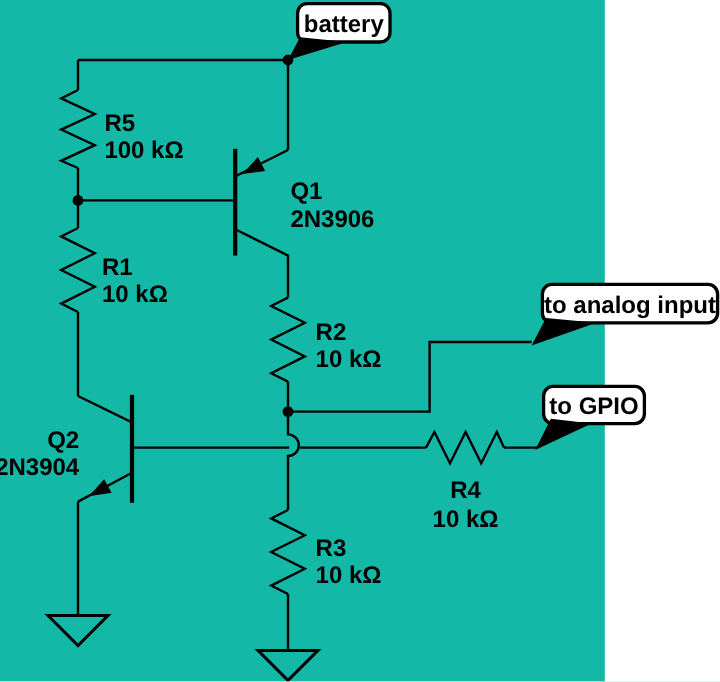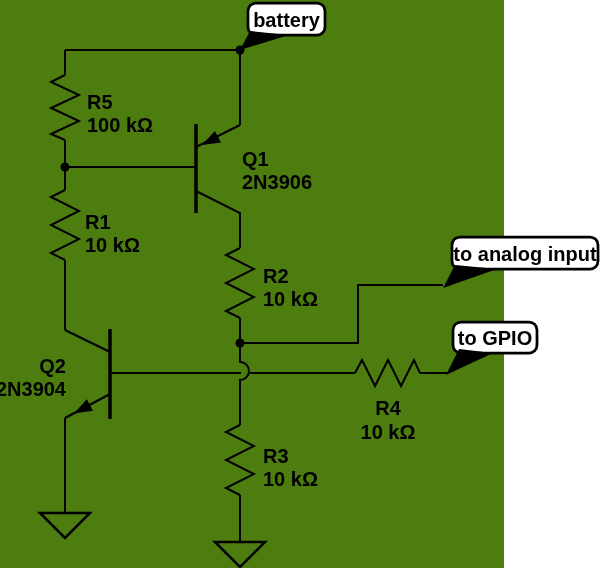--- a/index.html
+++ b/index.html
@@ -7,21 +7,21 @@
     padding: 0;
     background: #ffffff;
     width: 600px;
     height: 568px;
     overflow: hidden;
   }
   .canvas {
     position: relative;
     width: 504px;
     height: 568px;
-    background: #4d7c0f;
+    background: #14b8a6;
   }
   svg { display: block; }
   .wire {
     stroke: #000000;
     stroke-width: 2;
     fill: none;
     stroke-linejoin: miter;
     stroke-linecap: butt;
   }
   .bar {

